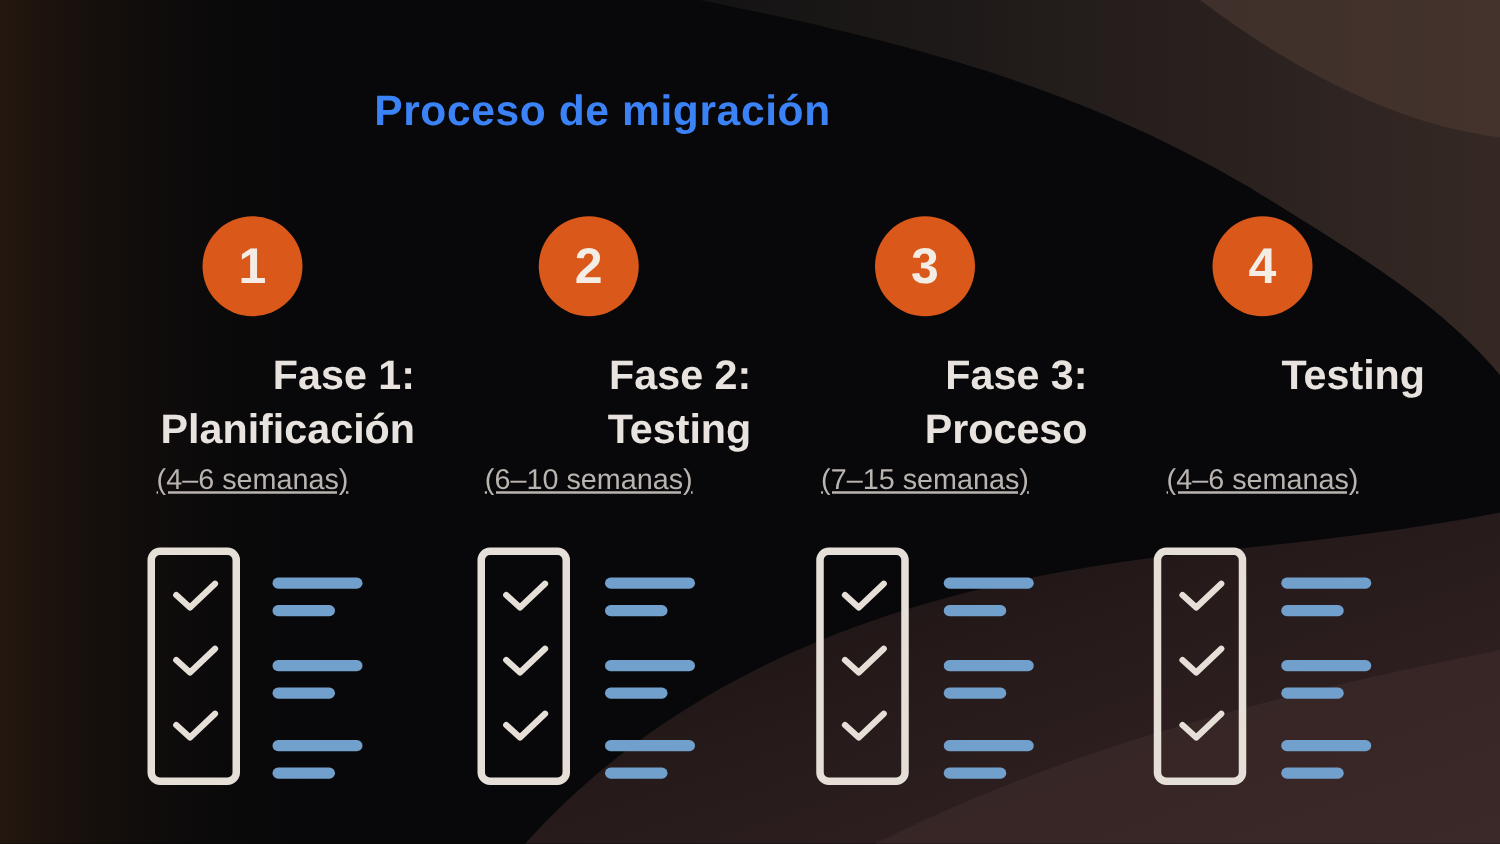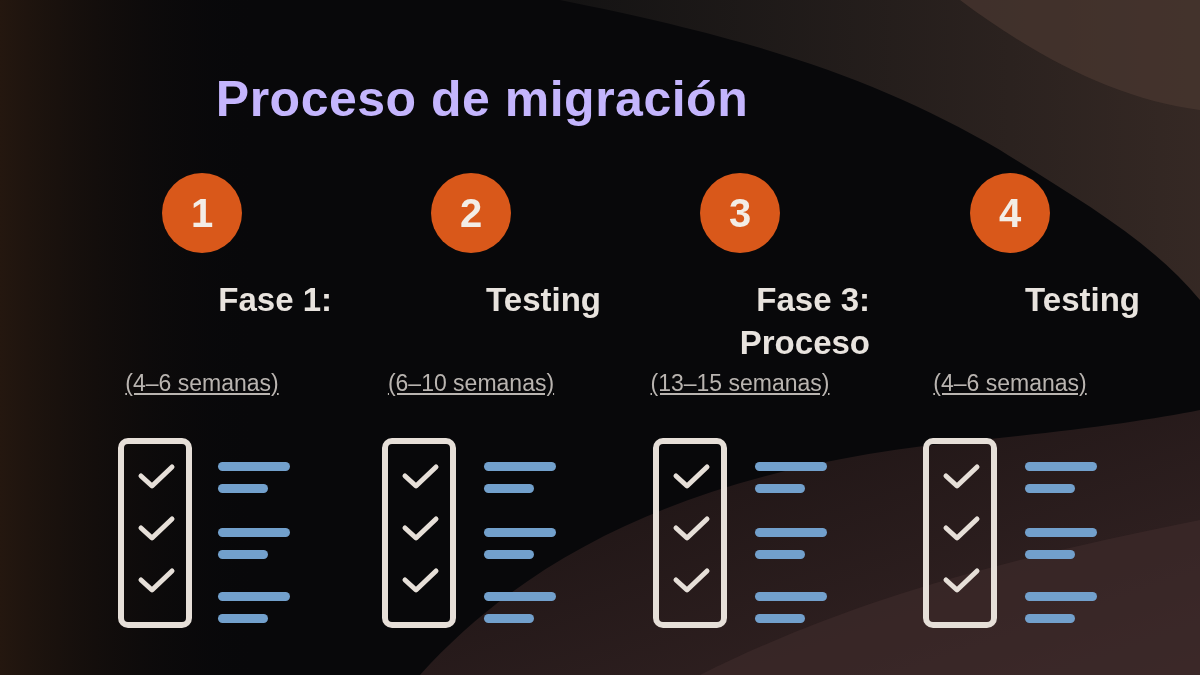--- a/index.html
+++ b/index.html
@@ -5,21 +5,21 @@
     html, body { margin: 0; padding: 0; }
     body {
       width: 1200px; height: 675px; overflow: hidden; position: relative;
       background: #08080a;
       font-family: "Liberation Sans", "DejaVu Sans", sans-serif;
     }
     .bg { position: absolute; inset: 0; z-index: 0; }
     .content { position: absolute; inset: 0; z-index: 1; }
     .title {
       position: absolute; top: 70px; left: 0; width: 964px; text-align: center;
-      color: #c4b5fd; font-weight: 700; font-size: 50px; letter-spacing: 0.5px;
+      color: #3b82f6; font-weight: 700; font-size: 34px; letter-spacing: 0.5px;
     }
     .phase { position: absolute; top: 0; width: 260px; }
     .badge {
       position: absolute; top: 173px; width: 80px; height: 80px; border-radius: 50%;
       background: #d9581a; color: #f3ede6; font-weight: 700; font-size: 40px;
       display: flex; align-items: center; justify-content: center;
     }
     .phase-title {
       position: absolute; top: 278px; width: 260px; text-align: right;
       color: #e8e3de; font-weight: 700; font-size: 33px; line-height: 43px;
@@ -62,20 +62,21 @@
   <path d="M700 675 C 850 600, 1000 560, 1200 520 L1200 675 Z" fill="#3f2c2c" opacity="0.6"></path>
 </svg>
 
 <div class="content">
   <div class="title">Proceso de migración</div>
 
   <div class="phase" style="left:72px;">
     <div class="badge" style="left:90px;">1</div>
     <div class="phase-title">
       <div>Fase 1:</div>
+      <div>Planificación</div>
     </div>
     <div class="phase-duration">(4–6 semanas)</div>
     <div class="checklist" style="left:46px;">
       <div class="check-box"></div>
       <svg class="check" style="top:24px" viewBox="0 0 40 28">
           <polyline points="5,14 16,24 36,5" fill="none" stroke="#e6dfd8" stroke-width="5" stroke-linecap="round" stroke-linejoin="round"></polyline>
         </svg>
       <svg class="check" style="top:76px" viewBox="0 0 40 28">
           <polyline points="5,14 16,24 36,5" fill="none" stroke="#e6dfd8" stroke-width="5" stroke-linecap="round" stroke-linejoin="round"></polyline>
         </svg>
@@ -87,20 +88,21 @@
       <div class="line" style="left:100px; top:90px; width:72px;"></div>
       <div class="line" style="left:100px; top:112px; width:50px;"></div>
       <div class="line" style="left:100px; top:154px; width:72px;"></div>
       <div class="line" style="left:100px; top:176px; width:50px;"></div>
     </div>
   </div>
 
   <div class="phase" style="left:341px;">
     <div class="badge" style="left:90px;">2</div>
     <div class="phase-title">
+      <div>Fase 2:</div>
       <div>Testing</div>
     </div>
     <div class="phase-duration">(6–10 semanas)</div>
     <div class="checklist" style="left:41px;">
       <div class="check-box"></div>
       <svg class="check" style="top:24px" viewBox="0 0 40 28">
           <polyline points="5,14 16,24 36,5" fill="none" stroke="#e6dfd8" stroke-width="5" stroke-linecap="round" stroke-linejoin="round"></polyline>
         </svg>
       <svg class="check" style="top:76px" viewBox="0 0 40 28">
           <polyline points="5,14 16,24 36,5" fill="none" stroke="#e6dfd8" stroke-width="5" stroke-linecap="round" stroke-linejoin="round"></polyline>
@@ -116,21 +118,21 @@
       <div class="line" style="left:102px; top:176px; width:50px;"></div>
     </div>
   </div>
 
   <div class="phase" style="left:610px;">
     <div class="badge" style="left:90px;">3</div>
     <div class="phase-title">
       <div>Fase 3:</div>
       <div>Proceso</div>
     </div>
-    <div class="phase-duration">(13–15 semanas)</div>
+    <div class="phase-duration">(7–15 semanas)</div>
     <div class="checklist" style="left:43px;">
       <div class="check-box"></div>
       <svg class="check" style="top:24px" viewBox="0 0 40 28">
           <polyline points="5,14 16,24 36,5" fill="none" stroke="#e6dfd8" stroke-width="5" stroke-linecap="round" stroke-linejoin="round"></polyline>
         </svg>
       <svg class="check" style="top:76px" viewBox="0 0 40 28">
           <polyline points="5,14 16,24 36,5" fill="none" stroke="#e6dfd8" stroke-width="5" stroke-linecap="round" stroke-linejoin="round"></polyline>
         </svg>
       <svg class="check" style="top:128px" viewBox="0 0 40 28">
           <polyline points="5,14 16,24 36,5" fill="none" stroke="#e6dfd8" stroke-width="5" stroke-linecap="round" stroke-linejoin="round"></polyline>

